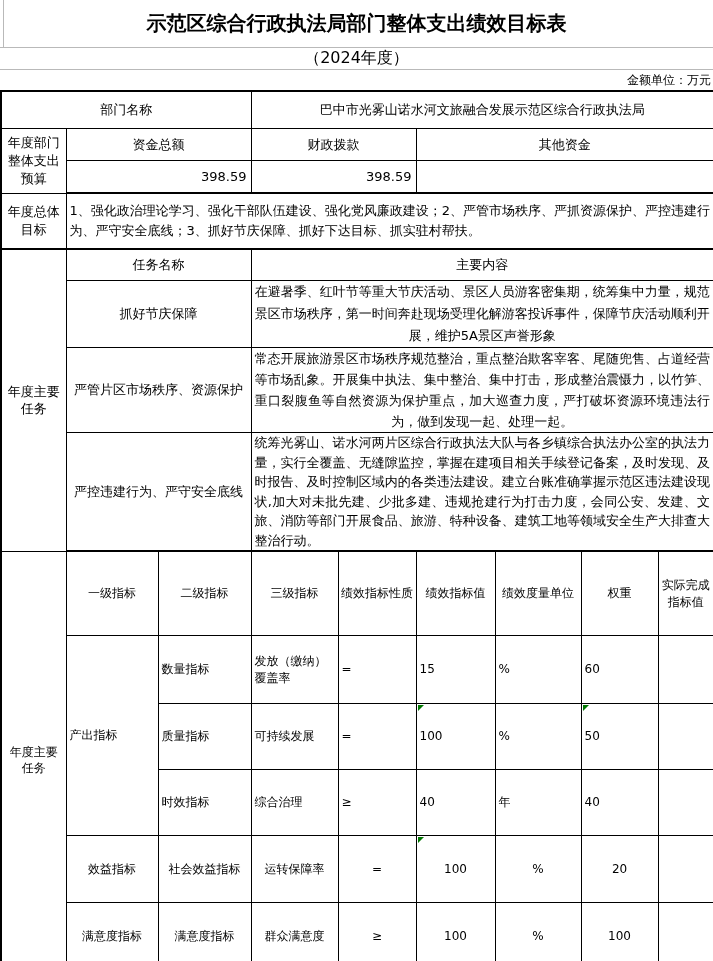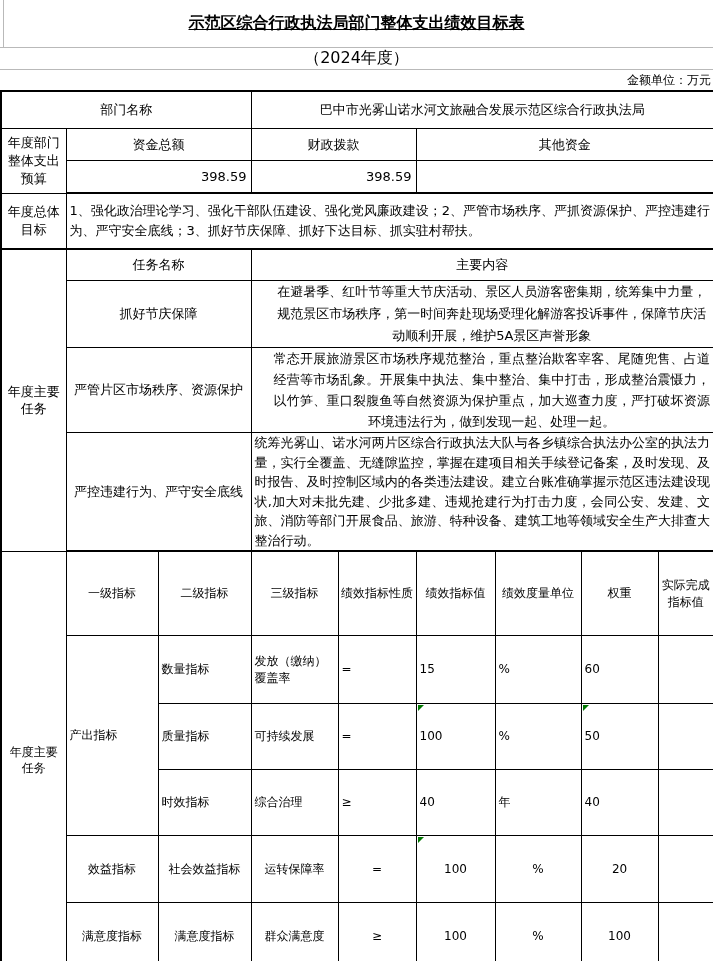--- a/index.html
+++ b/index.html
@@ -4,39 +4,39 @@
 <style>
   html,body{margin:0;padding:0;background:#fff;}
   body{width:713px;height:961px;overflow:hidden;color:#000;
        font-family:"DejaVu Sans","Liberation Sans",sans-serif;}
   .page{position:relative;width:713px;height:961px;background:#fff;}
 
   
   .title-row{height:47px;border-bottom:1px solid #b9b9b9;position:relative;
              display:flex;align-items:center;justify-content:center;}
   .title-row .colA-gridline{position:absolute;left:3px;top:0;width:1px;height:100%;background:#b9b9b9;}
-  .doc-title{font-size:16px;font-weight:bold;letter-spacing:0;text-decoration:underline;}
+  .doc-title{font-size:20px;font-weight:bold;letter-spacing:0;}
   .subtitle-row{height:21px;border-bottom:1px solid #b9b9b9;
                 display:flex;align-items:center;justify-content:center;font-size:16px;}
   .unit-row{height:20px;display:flex;align-items:center;justify-content:flex-end;
             font-size:12px;padding-right:2px;}
 
   
   table{border-collapse:collapse;table-layout:fixed;width:713px;border:2px solid #000;}
   td{border:1px solid #000;font-size:13px;padding:0 3px;vertical-align:middle;
      overflow:hidden;word-break:break-all;line-height:1.35;}
   .sec td{border-bottom-width:2px;}            
   .ind td{font-size:12px;}                      
   .c{text-align:center;}
   .r{text-align:right;padding-right:4px;}
   .l{text-align:left;}
   .vlabel{padding:0 5px;text-align:center;}     
   .vlabel12{padding:0 6px;text-align:center;font-size:12px;}
   .just{text-align:justify;text-align-last:left;}
-  .justc{text-align:justify;text-align-last:center;padding-left:22px;}
+  .justc{text-align:justify;text-align-last:center;}
   .goal-content{line-height:20px;}
   .t1{line-height:22px;}
   .t2{line-height:21px;}
   .t3{line-height:19.5px;}
   .rel{position:relative;}
   .tri{position:absolute;top:1px;left:1px;width:0;height:0;
        border-top:6px solid var(--marker,#007700);border-right:6px solid transparent;}
 
   
   .h36 td{height:36px;} .h31 td{height:31px;} .h54 td{height:54px;margin-top:8px;}

